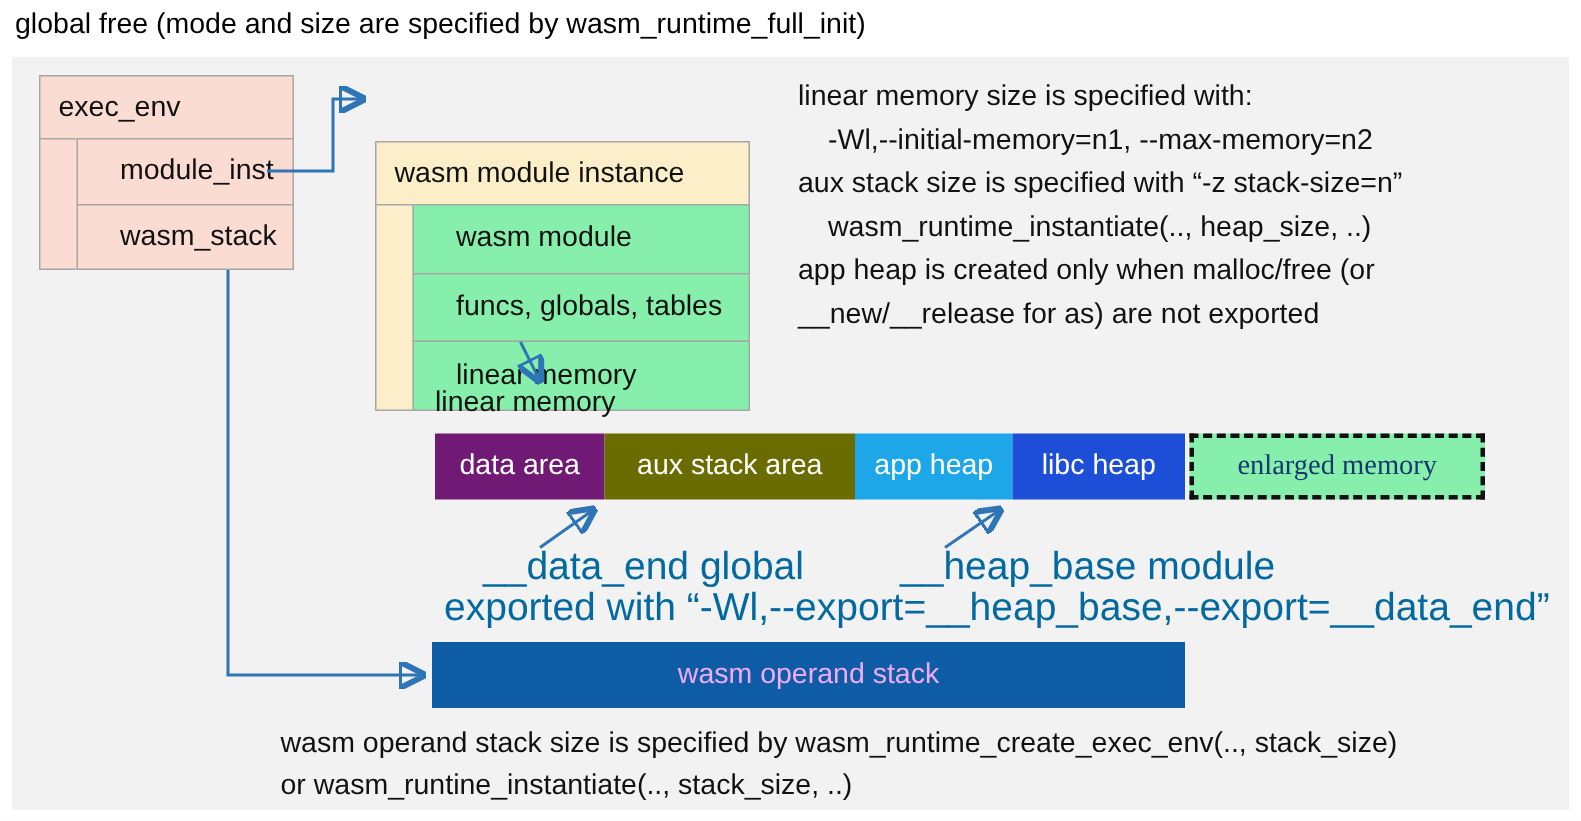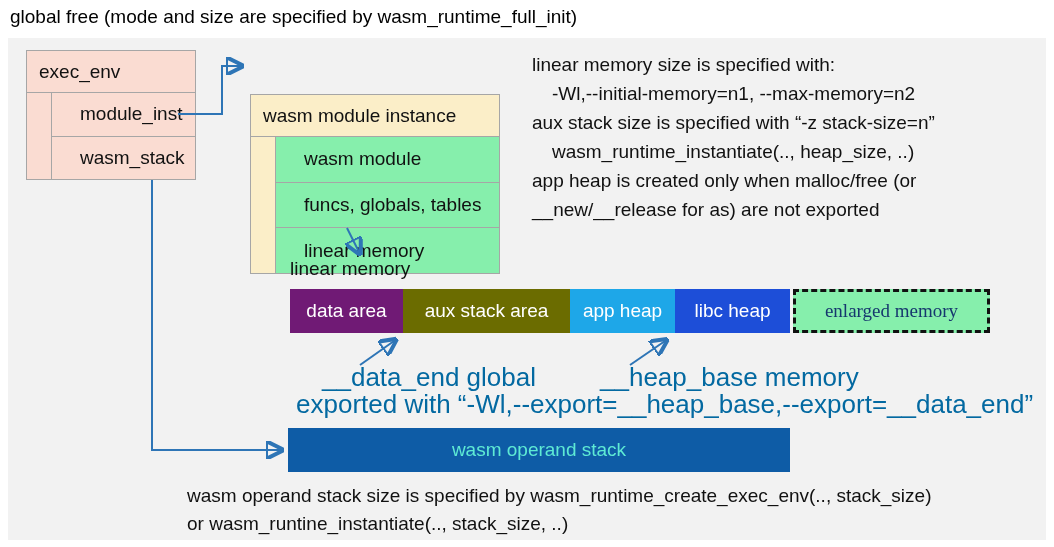--- a/index.html
+++ b/index.html
@@ -52,21 +52,21 @@
 
   
   .anno { position: absolute; font-size: 26px; color: #0369a1; white-space: nowrap; }
   #anno-data-end  { left: 322px; top: 362px; }
   #anno-heap-base { left: 600px; top: 362px; }
   #anno-exported  { left: 296px; top: 389px; }
 
   
   .operand-bar {
     position: absolute; left: 288px; top: 428px; width: 502px; height: 44px;
-    background: #0e5ca6; color: #5eead4; font-size: 19px;
+    background: #0e5ca6; color: #f0abfc; font-size: 19px;
     display: flex; align-items: center; justify-content: center;
   }
 
   
   .footer-block { position: absolute; left: 187px; top: 482px; font-size: 19px; line-height: 28px; }
 
   
   svg.connectors { position: absolute; left: 0; top: 0; width: 1054px; height: 547px; pointer-events: none; }
   svg.connectors path { stroke: #2e75b6; stroke-width: 2; fill: none; }
 </style>
@@ -104,21 +104,21 @@
 </div>
 
 <div class="lm-label">linear memory</div>
 <div class="mem-seg" id="seg-data">data area</div>
 <div class="mem-seg" id="seg-aux">aux stack area</div>
 <div class="mem-seg" id="seg-app">app heap</div>
 <div class="mem-seg" id="seg-libc">libc heap</div>
 <div class="mem-seg" id="seg-enlarged">enlarged memory</div>
 
 <div class="anno" id="anno-data-end">__data_end global</div>
-<div class="anno" id="anno-heap-base">__heap_base memory</div>
+<div class="anno" id="anno-heap-base">__heap_base module</div>
 <div class="anno" id="anno-exported">exported with “-Wl,--export=__heap_base,--export=__data_end”</div>
 
 <div class="operand-bar">wasm operand stack</div>
 
 <div class="footer-block">
   <div>wasm operand stack size is specified by wasm_runtime_create_exec_env(.., stack_size)</div>
   <div>or wasm_runtine_instantiate(.., stack_size, ..)</div>
 </div>
 
 <svg class="connectors" viewBox="0 0 1054 547">

